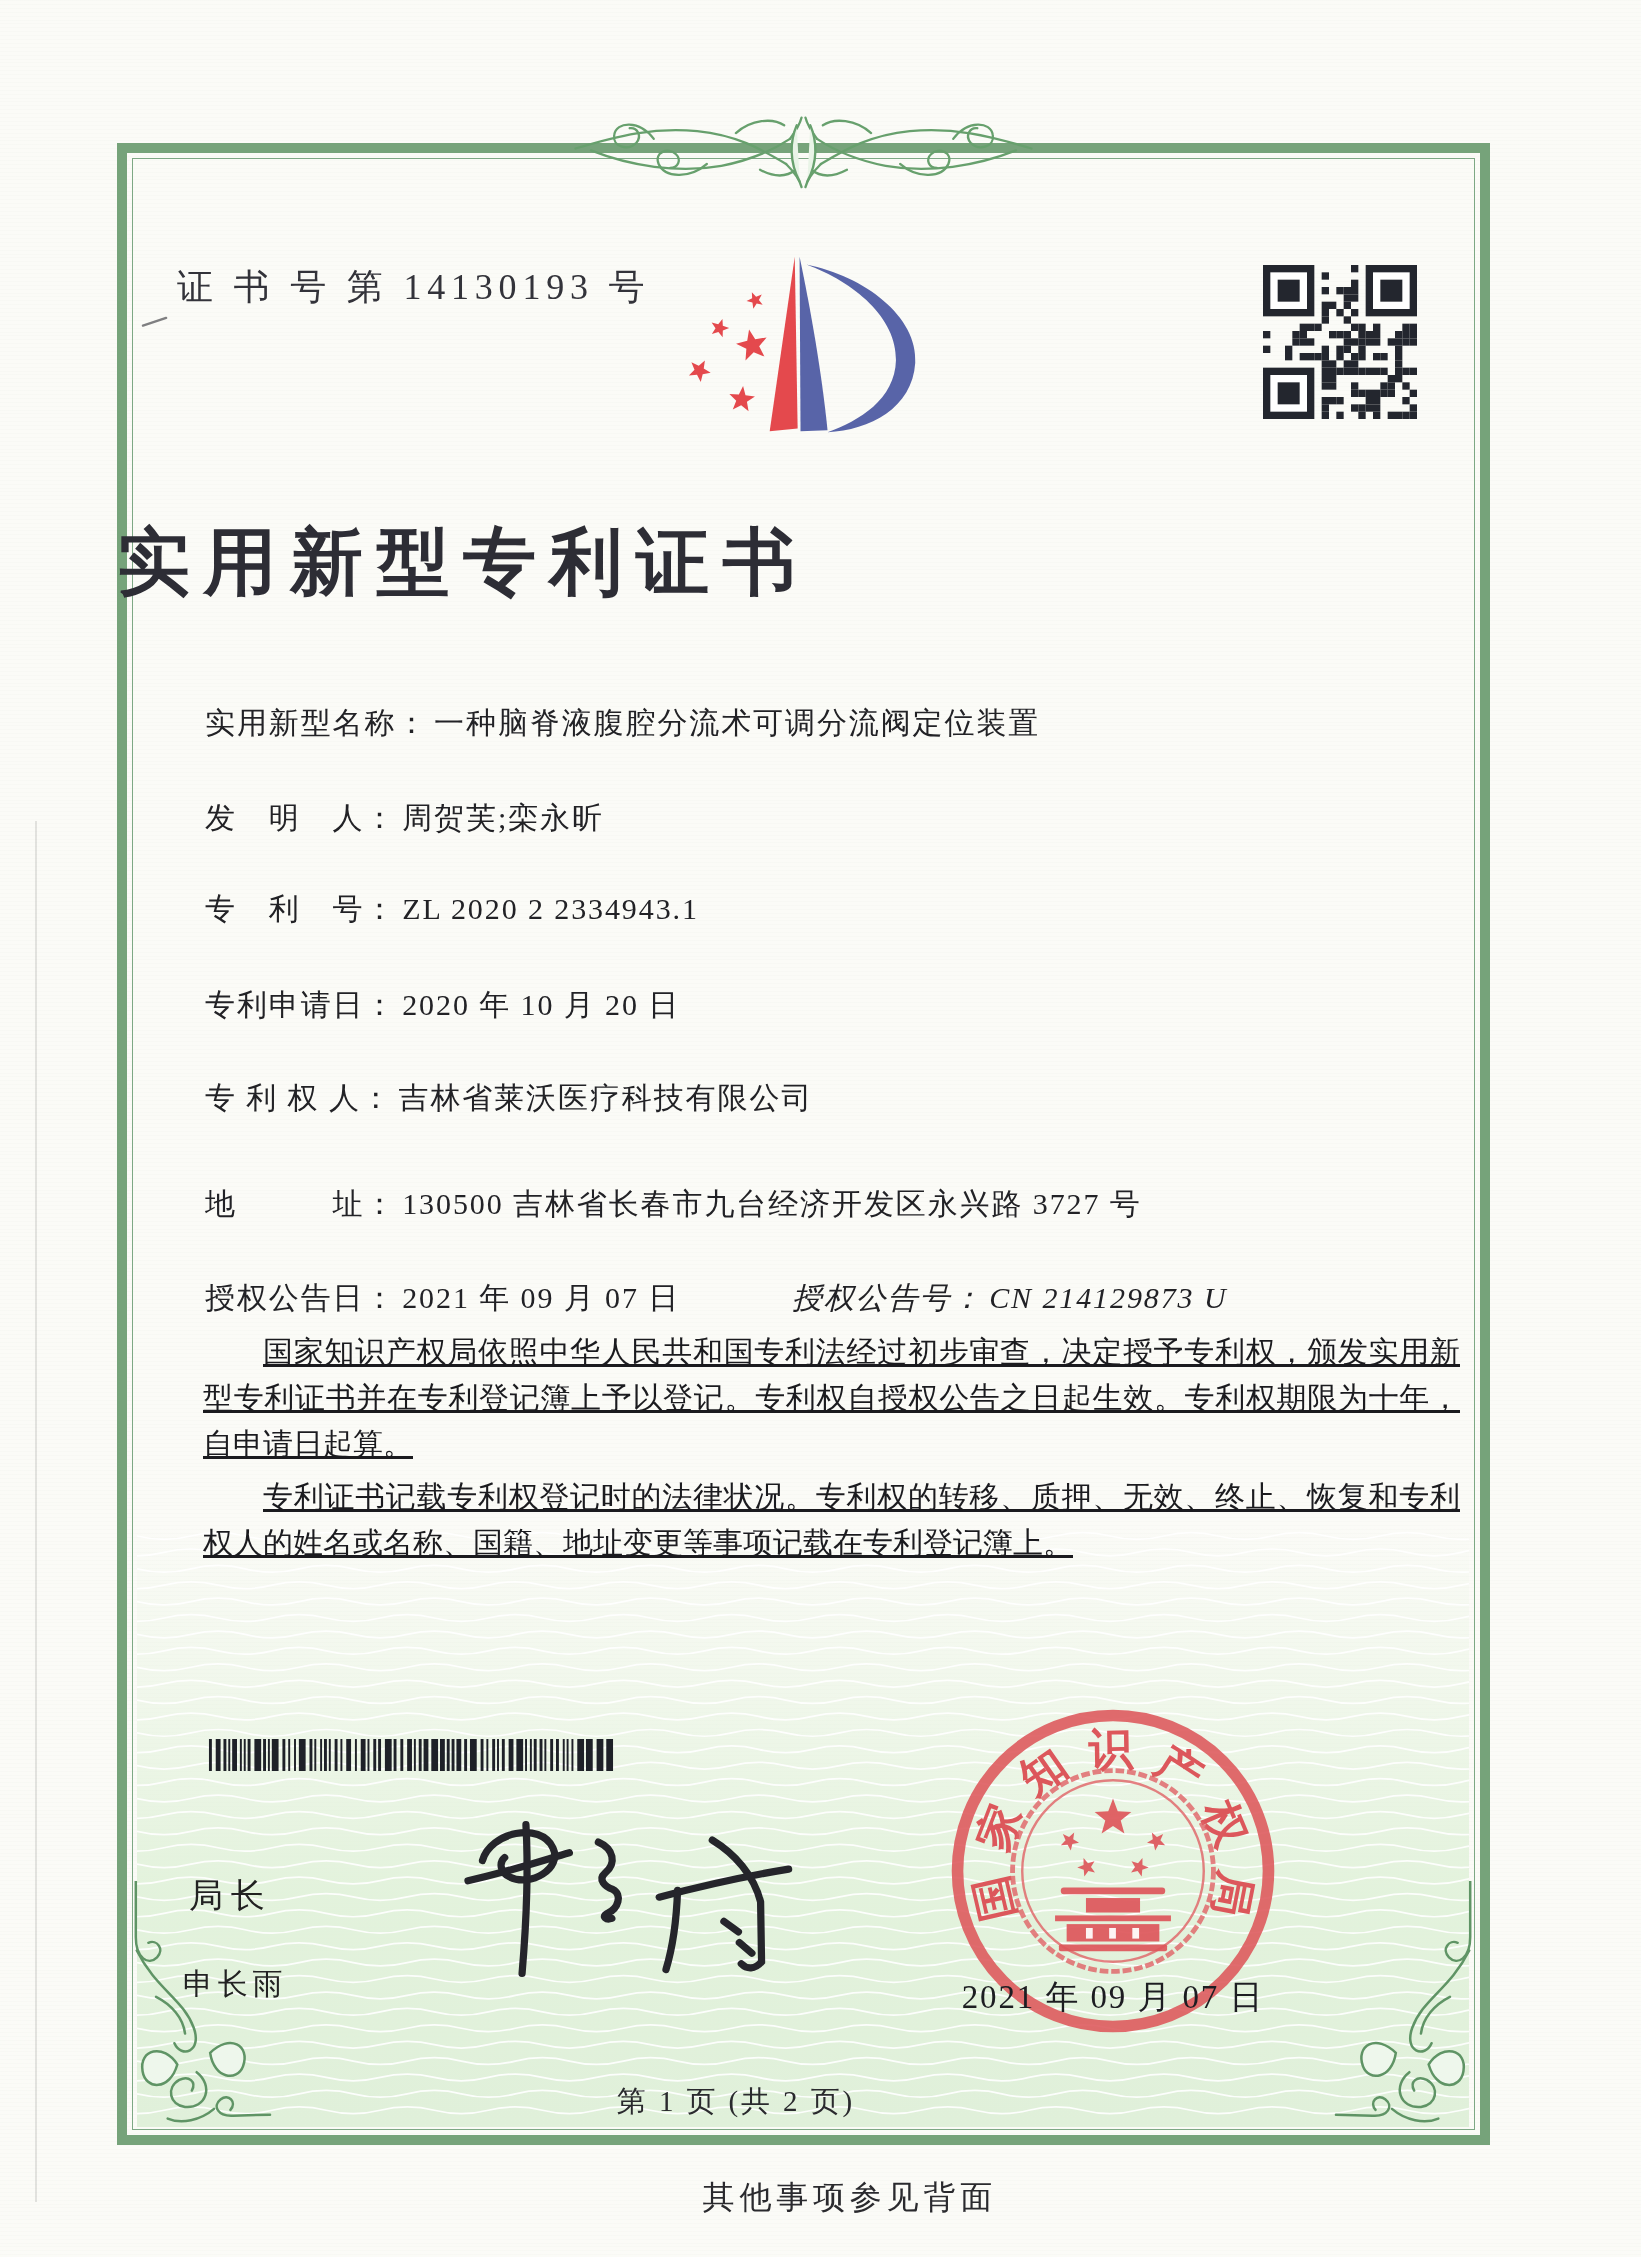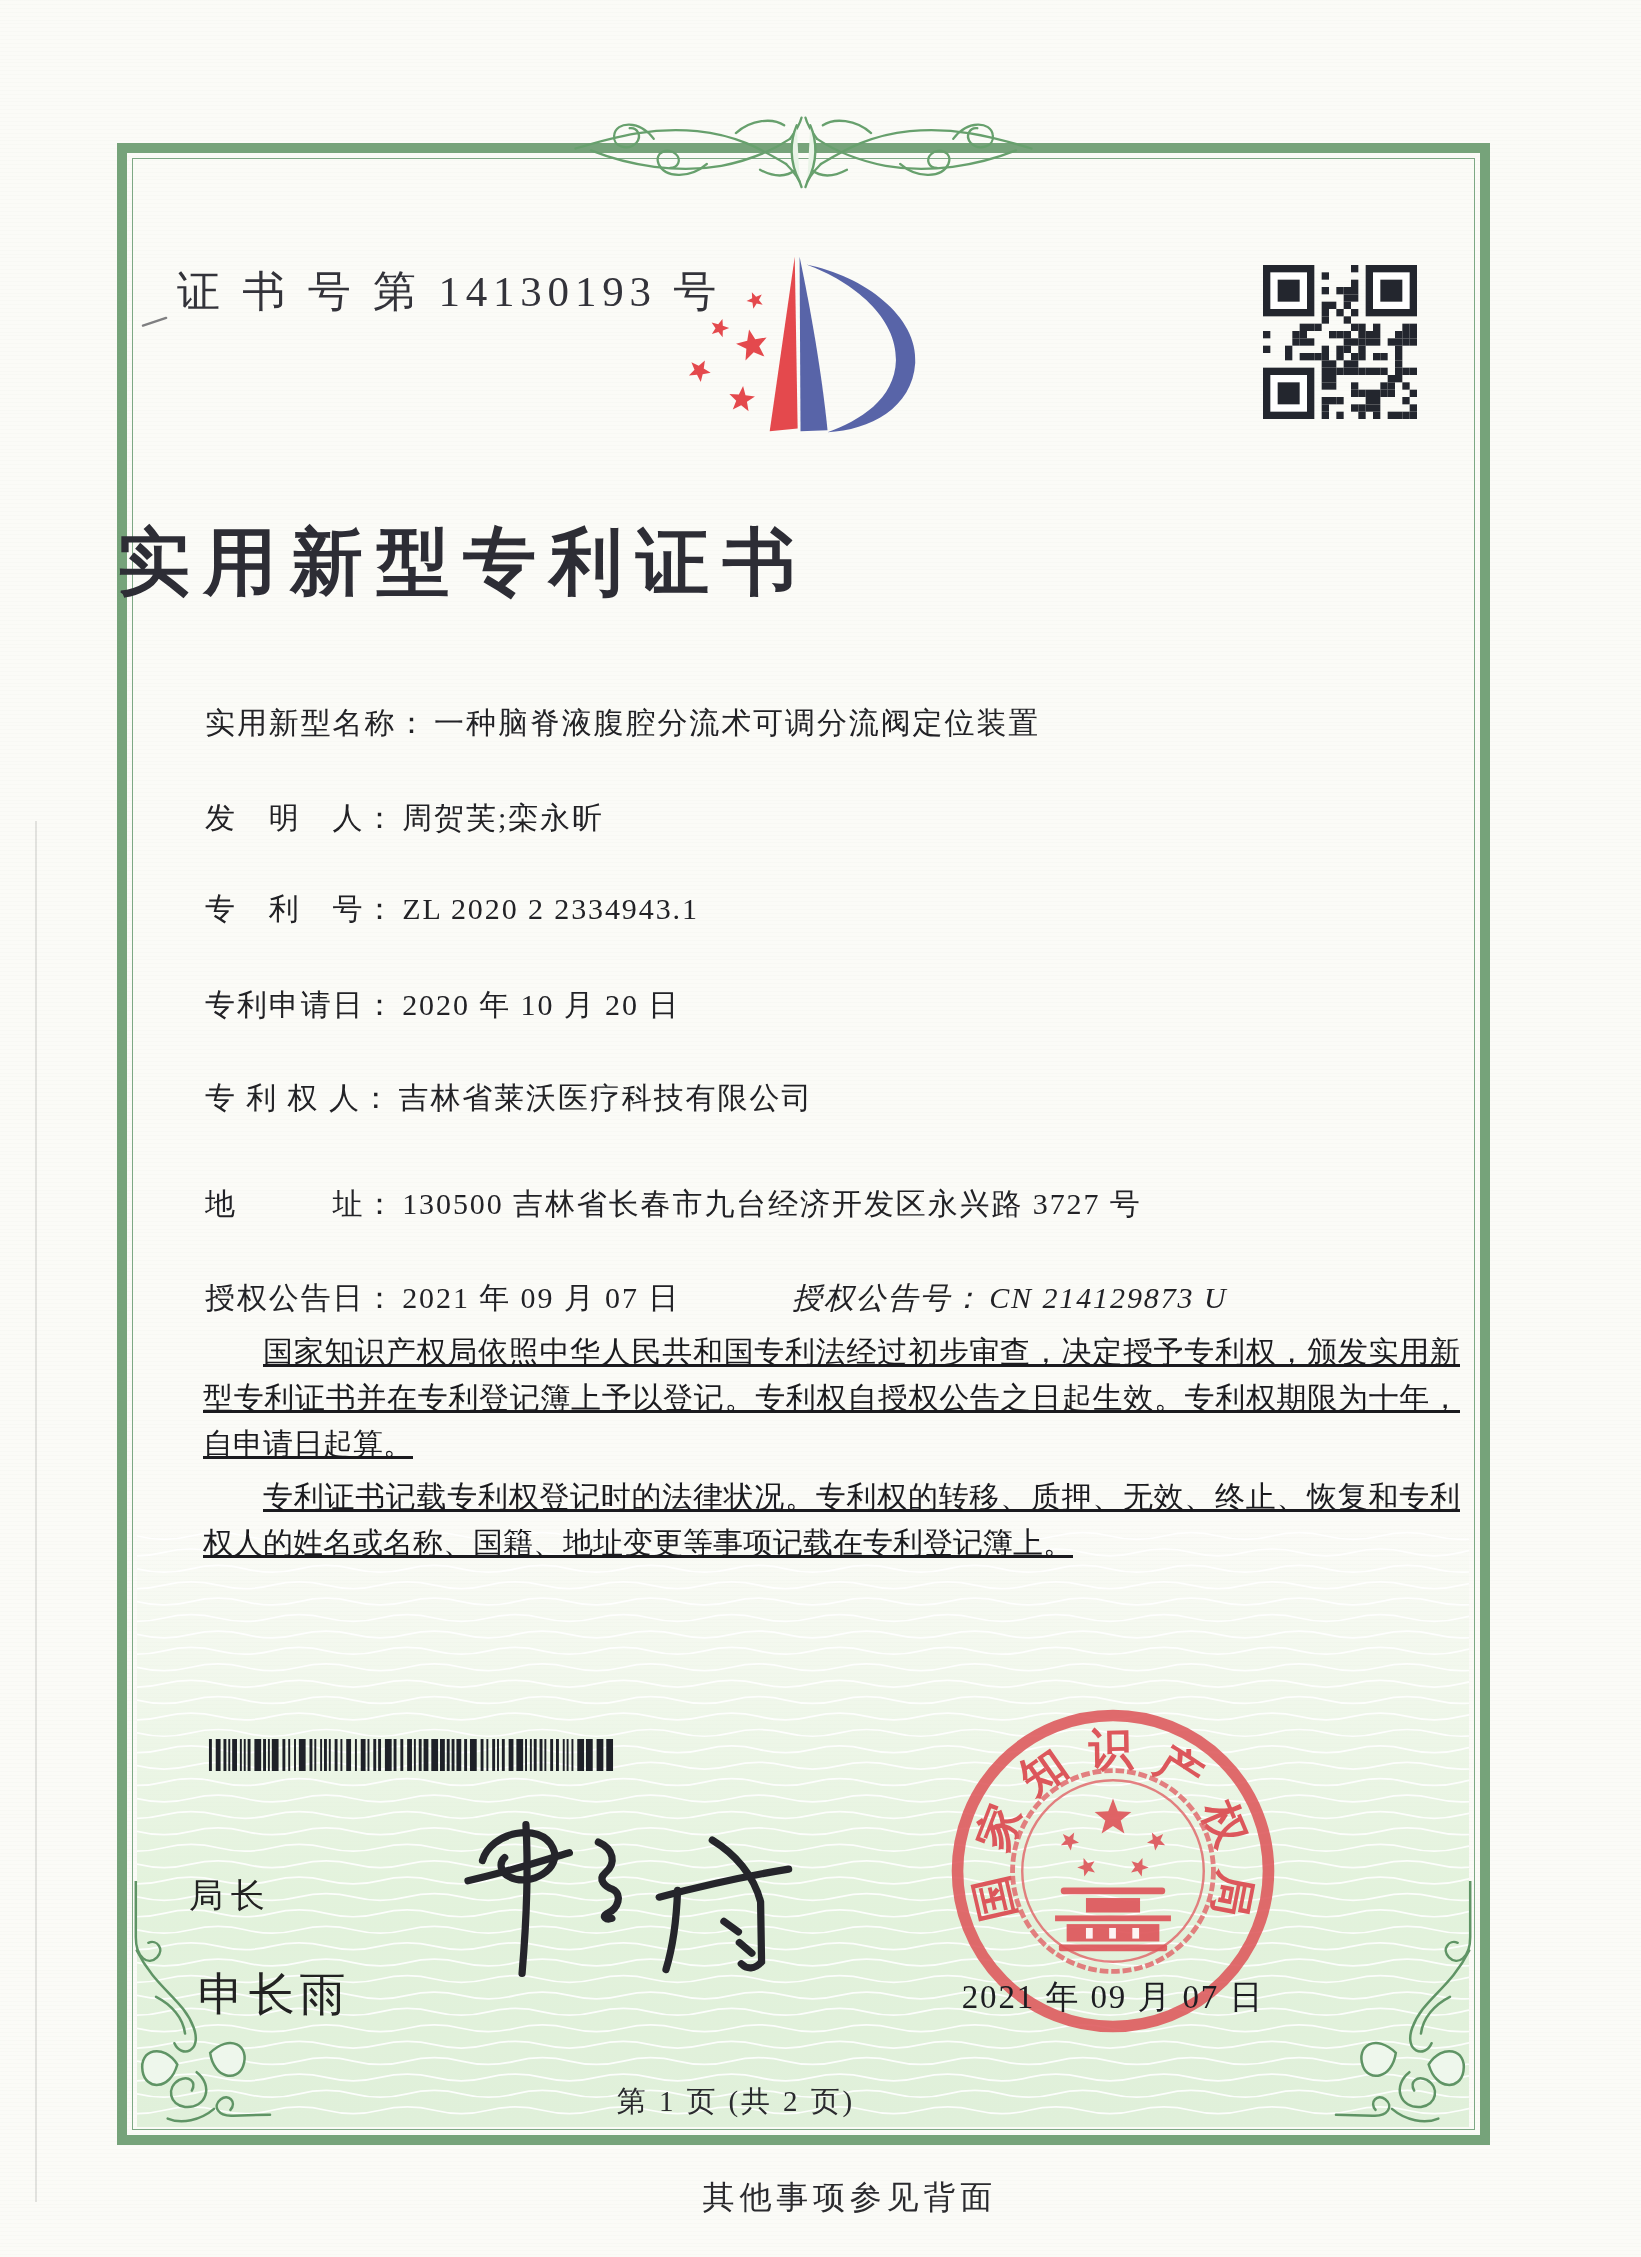--- a/index.html
+++ b/index.html
@@ -34,21 +34,21 @@
       #e0f0da 100%);
     overflow:hidden;
   }
   .scan-line{
     left:35px;top:821px;width:1.9px;height:1381px;
     background:#8a8a8a;opacity:.22;
   }
   
   .cert-number{
     left:177px;top:263px;
-    font-size:43px;letter-spacing:5.8px;color:#33333a;
+    font-size:36px;letter-spacing:5.8px;color:#33333a;
   }
   .stray-mark{left:141px;top:315px;width:29px;height:13.5px;}
   .logo{left:681px;top:249px;width:241px;height:193px;}
   .qr{left:1263px;top:265px;width:154px;height:154px;}
   .title{
     left:117px;top:514px;width:1313px;
     text-align:left;
     font-size:73px;font-weight:700;letter-spacing:13.5px;
     color:#2d2d35;
   }
@@ -66,21 +66,21 @@
   .body-text{
     left:203px;top:1329px;width:1257px;
     font-size:30px;line-height:46px;
     text-align:justify;color:#1b1b1f;
   }
   .body-text p{margin:0;text-indent:2em;text-decoration:underline;}
   .body-text p + p{margin-top:6.8px;}
   
   .barcode{left:208px;top:1739px;width:406px;height:32px;}
   .signoff-title{left:189px;top:1873px;font-size:34px;letter-spacing:7.7px;color:#222;}
-  .signoff-name{left:198px;top:1964px;font-size:46px;letter-spacing:4.8px;color:#222;}
+  .signoff-name{left:183px;top:1964px;font-size:30px;letter-spacing:4.8px;color:#222;}
   .signature{left:434px;top:1817px;width:377px;height:169px;}
   .seal{left:944px;top:1702px;width:338px;height:338px;}
   .seal-date{
     left:944px;top:1975px;width:338px;text-align:center;
     font-size:33px;letter-spacing:1.9px;color:#1d1d22;
   }
   .page-info{
     left:543px;top:2082px;width:386px;text-align:center;
     font-size:29px;letter-spacing:2.9px;color:#2a2a2e;
   }

